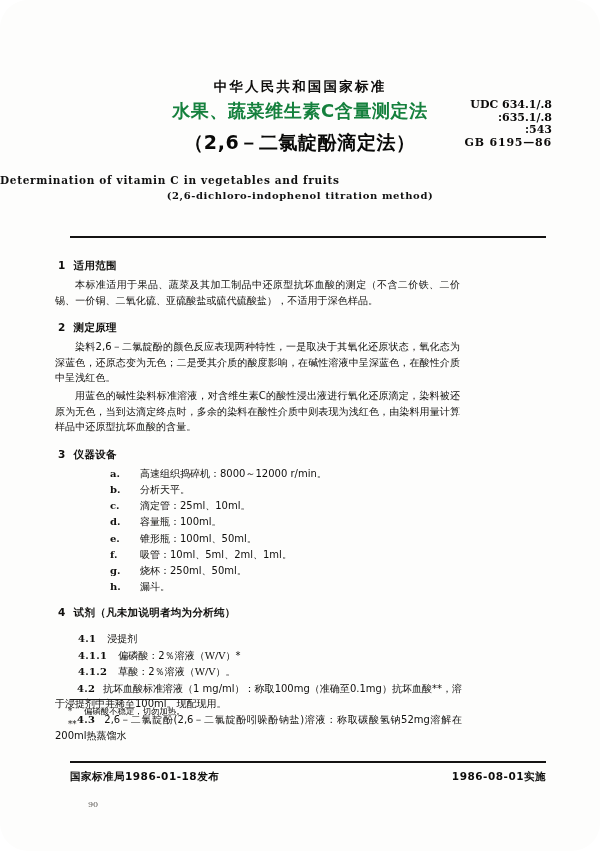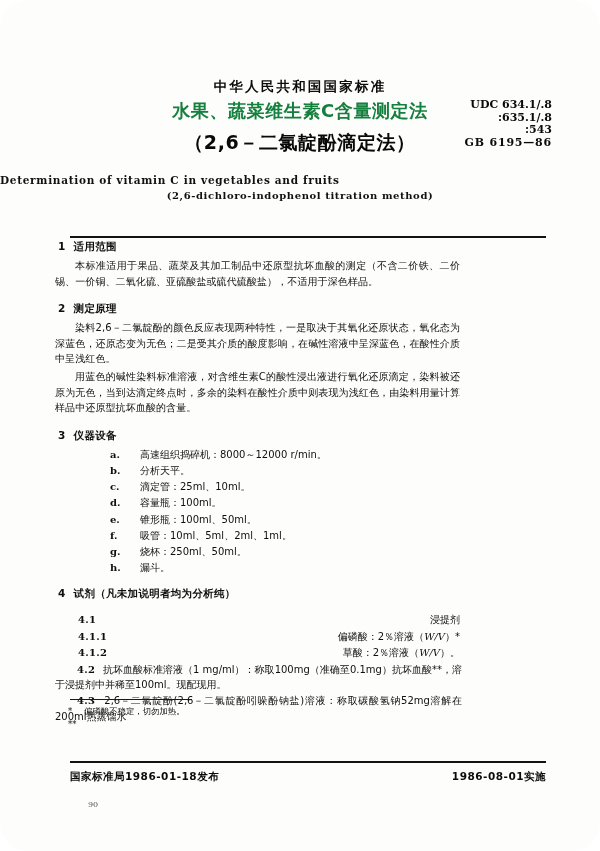--- a/index.html
+++ b/index.html
@@ -111,21 +111,21 @@
     top: 761px;
     width: 476px;
     height: 1.6px;
     background: #141312;
   }
 
   
   .body {
     position: absolute;
     left: 0;
-    top: 240px;
+    top: 259px;
     width: 512px;
   }
   .sec-head {
     font-size: 10.5px;
     font-weight: bold;
     margin: 0 0 4px 0;
     padding-left: 58px;
     letter-spacing: 0.3px;
   }
   .sec-head .num { margin-right: 8px; }
@@ -169,41 +169,40 @@
     padding-right: 52px;
     display: flex;
   }
   .sub .snum {
     font-weight: bold;
     font-family: "DejaVu Serif", "Liberation Serif", serif;
     flex: 0 0 auto;
     margin-right: 11px;
     letter-spacing: 0.3px;
   }
-  .sub .stxt { flex: 1 1 auto; text-align: right; }
+  .sub .stxt { flex: 1 1 auto; }
 
   .para-num {
     font-size: 10px;
     line-height: 15.8px;
     padding-left: 55px;
     padding-right: 50px;
     text-align: justify;
     text-indent: 22px;
     margin: 0;
   }
   .para-num .pn {
     font-weight: bold;
     font-family: "DejaVu Serif", "Liberation Serif", serif;
     letter-spacing: 0.3px;
   }
   .para-num .pn::after { content: "  "; white-space: pre; }
 
   .ital {
     font-family: "DejaVu Serif", "Liberation Serif", serif;
-    font-style: italic;
   }
 
   
   .footnotes {
     position: absolute;
     left: 0;
     top: 705px;
     width: 600px;
   }
   .fn {

